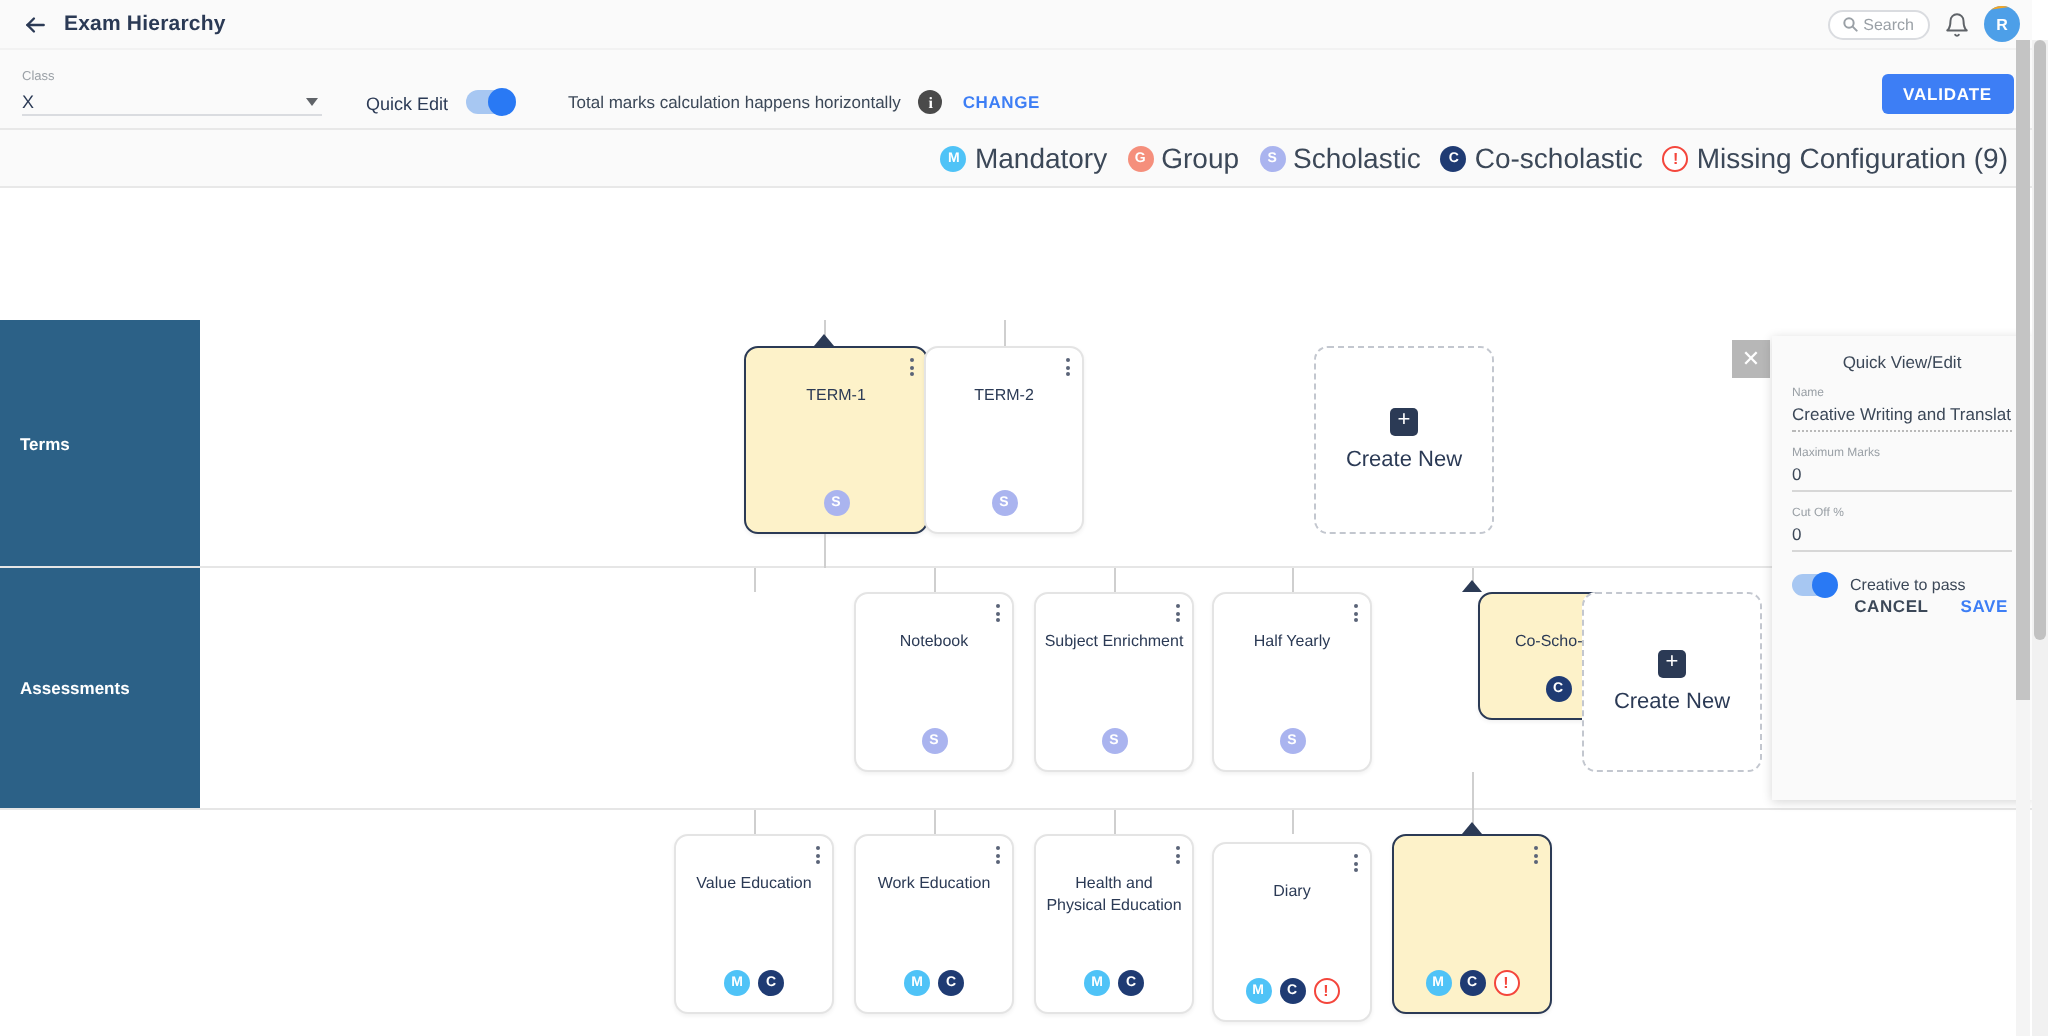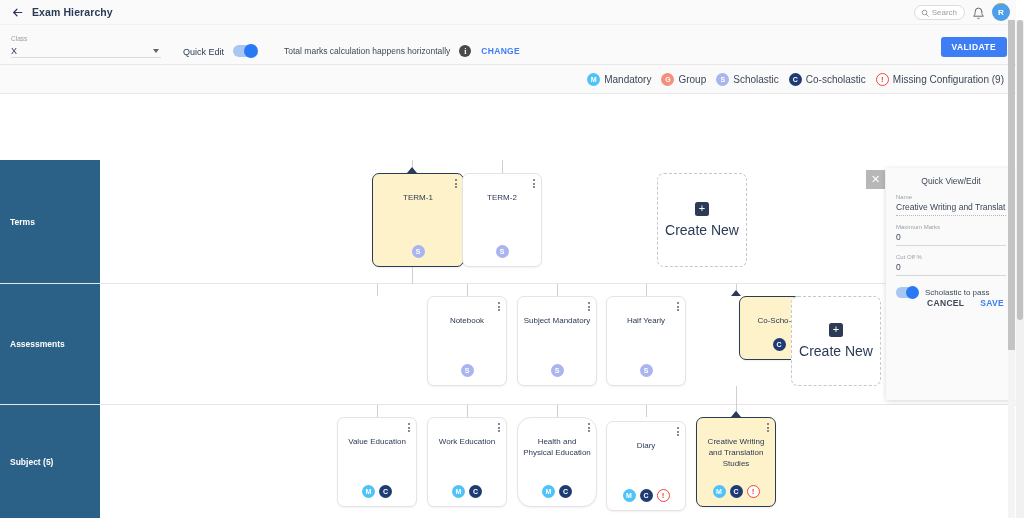--- a/index.html
+++ b/index.html
@@ -89,21 +89,21 @@
     padding:5px 11px; font-family:"Liberation Sans", sans-serif;
   }
 
   
   .legend {
     position:absolute; left:0; top:65px; width:1016px; height:29px;
     background:#fafafa; display:flex; align-items:center; justify-content:flex-end;
     padding-right:12px; gap:10px; border-bottom:1px solid #e8e8e8;
   }
   .legend-item { display:flex; align-items:center; gap:4px; }
-  .legend-item .txt { font-size:10px; color:#3c4858; }
+  .legend-item .txt { font-size:14px; color:#3c4858; }
   .badge {
     width:13px;height:13px;border-radius:50%;
     display:flex;align-items:center;justify-content:center;
     font-size:7px; font-weight:bold; color:#fff;
   }
   .badge.mandatory { background:#4fc3f7; }
   .badge.group { background:#f58f7c; }
   .badge.scholastic { background:#aab4ef; }
   .badge.coscholastic { background:#1f3b73; }
   .badge.missing {
@@ -157,21 +157,21 @@
   .create-card {
     position:absolute; border:1.3px dashed #c3c7cf; border-radius:7px;
     background:#fff; display:flex; flex-direction:column;
     align-items:center; justify-content:center; gap:6px;
   }
   .plus-box {
     width:14px;height:14px;border-radius:2.5px;background:#2b3a55;
     color:#fff; font-size:11px; line-height:13px; text-align:center;
     font-family:"Liberation Sans", sans-serif;
   }
-  .create-card .lbl { font-size:14px; color:#2b3a55; }
+  .create-card .lbl { font-size:11px; color:#2b3a55; }
 
   
   .panel {
     position:absolute; left:886px; top:168px; width:130px; height:232px;
     background:#fafafa; box-shadow:0 1px 5px rgba(0,0,0,.16);
     padding:8px 10px 0 10px;
   }
   .panel-title { text-align:center; font-size:8.5px; color:#3c4858; margin-bottom:8px; }
   .field { margin-bottom:8px; }
   .field .flabel { font-size:6px; color:#9aa0a6; margin-bottom:2px; }
@@ -345,21 +345,21 @@
               <span class="badge scholastic">S</span>
             </div>
         </div>
 
         <div class="card" style="left:417px; top:12px; width:80px; height:90px;">
           <div class="kebab">
               <i></i>
               <i></i>
               <i></i>
             </div>
-          <div class="title">Subject Mandatory</div>
+          <div class="title">Subject Enrichment</div>
           <div class="badges">
               <span class="badge scholastic">S</span>
             </div>
         </div>
 
         <div class="card" style="left:506px; top:12px; width:80px; height:90px;">
           <div class="kebab">
               <i></i>
               <i></i>
               <i></i>
@@ -385,21 +385,20 @@
         <div class="create-card" style="left:691px; top:12px; width:90px; height:90px;">
           <div class="plus-box">+</div>
           <div class="lbl">Create New</div>
         </div>
 
         <div class="vline" style="left:636px; top:102px; height:19px;"></div>
       </div>
     </div>
 
     <div class="row" style="top:311px; height:113px; border-bottom:none;">
-      <div class="row-label">Subject (5)</div>
       <div class="row-body">
         <div class="vline" style="left:277px; top:0; height:12px;"></div>
         <div class="vline" style="left:367px; top:0; height:12px;"></div>
         <div class="vline" style="left:457px; top:0; height:12px;"></div>
         <div class="vline" style="left:546px; top:0; height:12px;"></div>
         <div class="vline" style="left:636px; top:0; height:12px;"></div>
 
         <div class="arrow-up" style="left:631px; top:6px;"></div>
 
         <div class="card" style="left:237px; top:12px; width:80px; height:90px;">
@@ -421,21 +420,21 @@
               <i></i>
               <i></i>
             </div>
           <div class="title">Work Education</div>
           <div class="badges">
             <span class="badge mandatory">M</span>
             <span class="badge coscholastic">C</span>
           </div>
         </div>
 
-        <div class="card" style="left:417px; top:12px; width:80px; height:90px;border-radius:14px;">
+        <div class="card" style="left:417px; top:12px; width:80px; height:90px;">
           <div class="kebab">
               <i></i>
               <i></i>
               <i></i>
             </div>
           <div class="title">Health and Physical Education</div>
           <div class="badges">
             <span class="badge mandatory">M</span>
             <span class="badge coscholastic">C</span>
           </div>
@@ -454,21 +453,20 @@
             <span class="badge missing">!</span>
           </div>
         </div>
 
         <div class="card selected" style="left:596px; top:12px; width:80px; height:90px;">
           <div class="kebab">
               <i></i>
               <i></i>
               <i></i>
             </div>
-          <div class="title">Creative Writing and Translation Studies</div>
           <div class="badges">
             <span class="badge mandatory">M</span>
             <span class="badge coscholastic">C</span>
             <span class="badge missing">!</span>
           </div>
         </div>
       </div>
     </div>
   </div>
 
@@ -492,21 +490,21 @@
 
     <div class="field enabled">
       <div class="flabel">Cut Off %</div>
       <div class="fvalue">0</div>
     </div>
 
     <div class="panel-toggle-row">
       <div class="panel-toggle">
           <div class="knob"></div>
         </div>
-      <div class="panel-toggle-label">Scholastic to pass</div>
+      <div class="panel-toggle-label">Creative to pass</div>
     </div>
 
     <div class="panel-actions">
       <div class="btn-cancel">CANCEL</div>
       <div class="btn-save">SAVE</div>
     </div>
   </div>
 
   <div class="vscroll-inner">
     <div class="thumb"></div>

